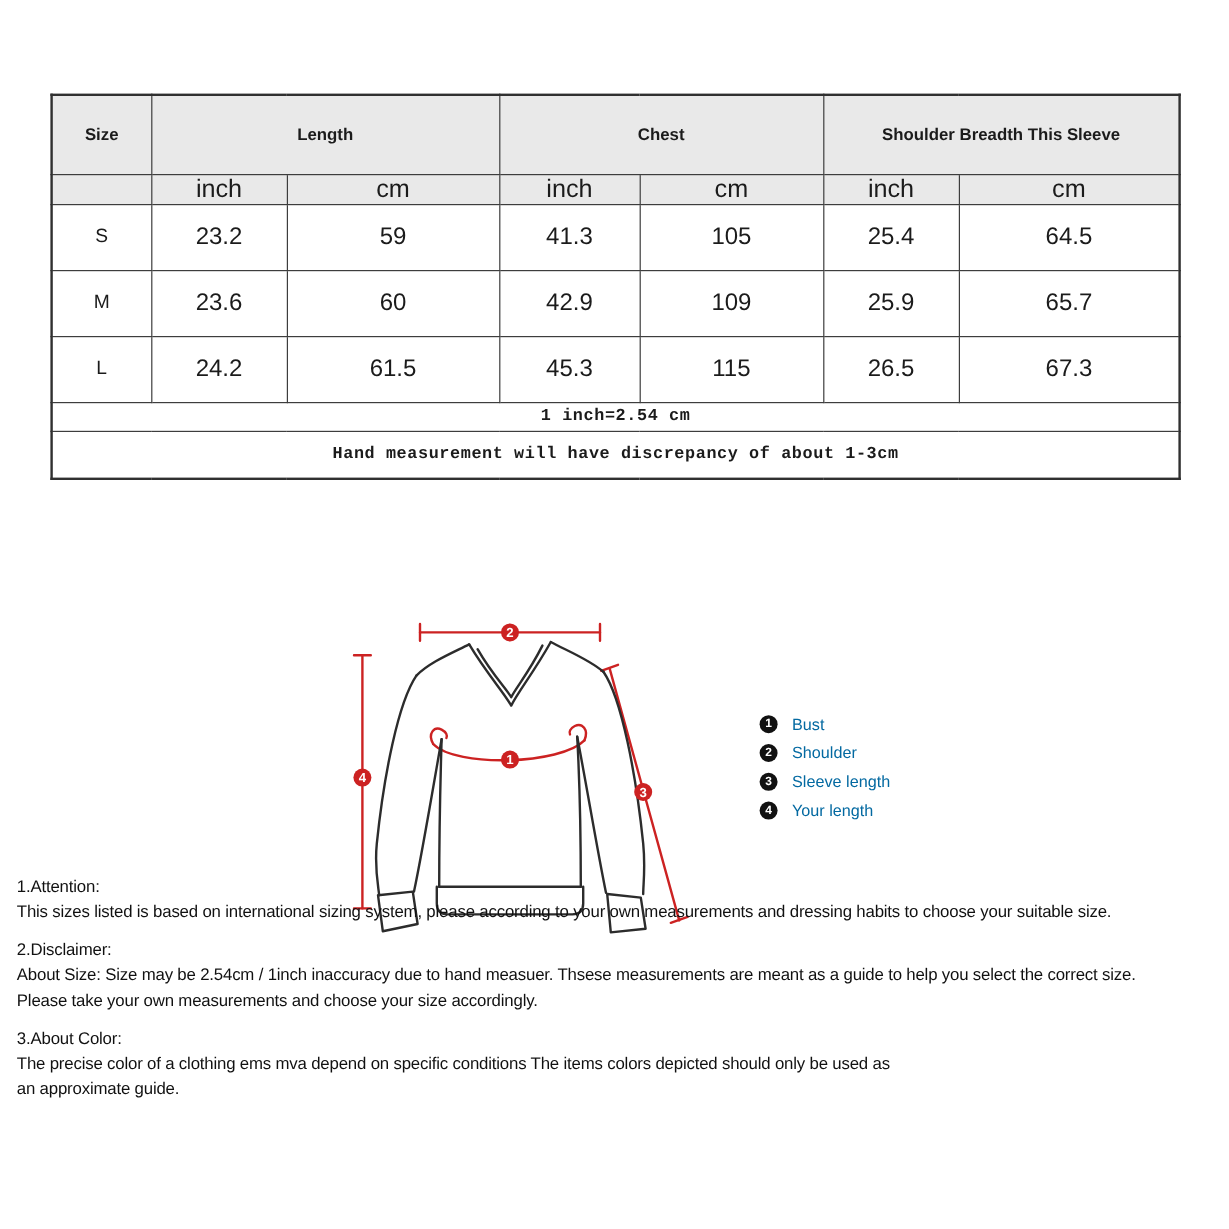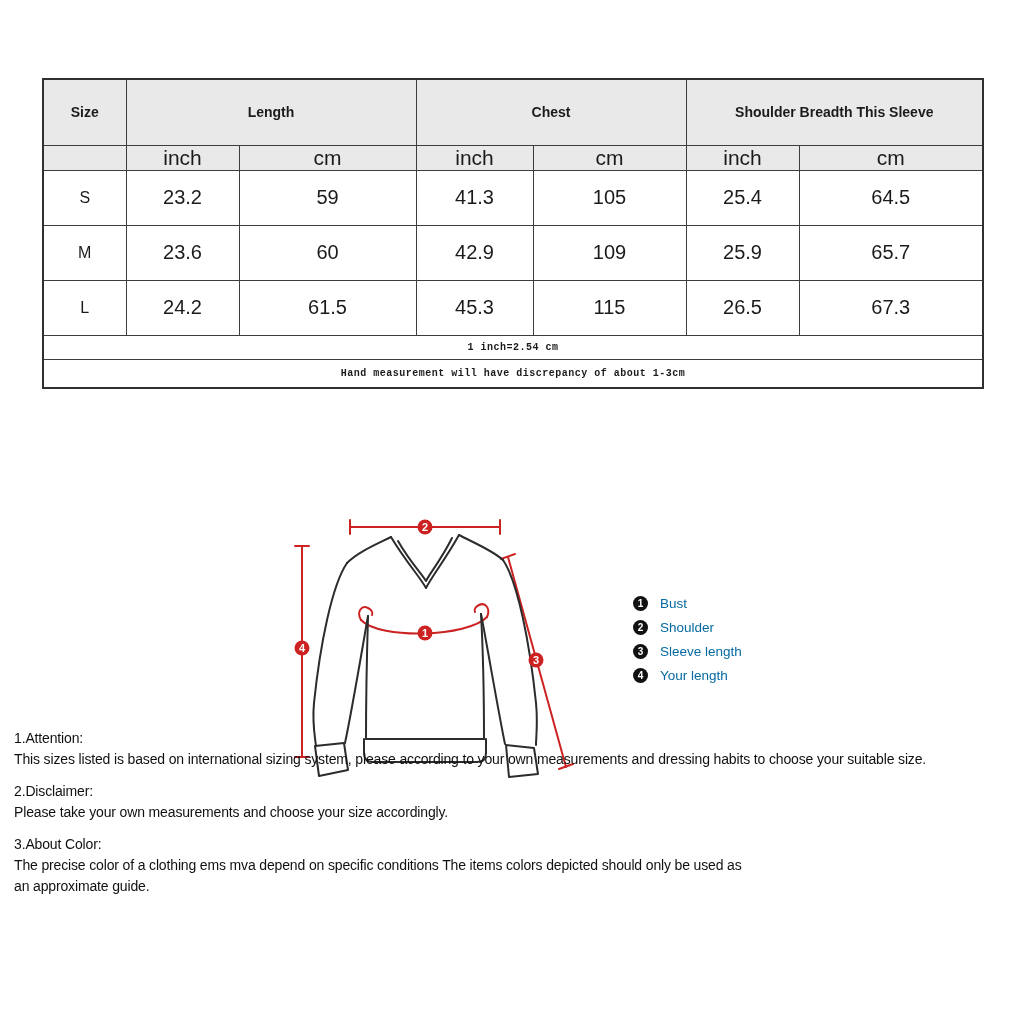--- a/index.html
+++ b/index.html
@@ -18,24 +18,24 @@
   }
   table.size-table th, table.size-table td {
     border:1.5px solid #3d3d3d; text-align:center; vertical-align:middle;
     color:#1b1b1b;
   }
   tr.h1 th { height:66px; background:#e9e9e9; font-size:14px; font-weight:bold; padding:0 8px; }
   tr.h2 th { height:21px; background:#e9e9e9; font-size:21px; font-weight:normal; }
   tr.drow td { height:55px; font-size:20px; background:#ffffff; }
   tr.drow td.sizecell { font-size:16px; }
   tr.noterow1 td { height:24px; }
-  tr.noterow2 td { height:29px; }
+  tr.noterow2 td { height:40px; }
   td.notecell {
     background:#ffffff; font-family:"Liberation Mono", monospace;
-    font-weight:bold; font-size:10px; letter-spacing:0.5px;
+    font-weight:bold; font-size:14px; letter-spacing:0.5px;
   }
 
   
   svg.diagram { position:absolute; left:280px; top:500px; width:340px; height:290px; }
   .sweater { fill:none; stroke:#2c2c2c; stroke-width:2; stroke-linecap:round; stroke-linejoin:round; }
   .measure { fill:none; stroke-width:2; stroke-linecap:round; }
   .marker-num {
     font-family:"Liberation Sans", sans-serif; font-size:11px; font-weight:bold;
     fill:#ffffff; text-anchor:middle;
   }
@@ -192,20 +192,21 @@
     </div>
   </div>
 
   <div class="notes">
     <div class="note-sec">
       <div class="note-head">1.Attention:</div>
       <div class="note-line">This sizes listed is based on international sizing system, please according to your own measurements and dressing habits to choose your suitable size.</div>
     </div>
     <div class="note-sec">
       <div class="note-head">2.Disclaimer:</div>
+      <div class="note-line">About Size: Size may be 2.54cm / 1inch inaccuracy due to hand measuer. Thsese measurements are meant as a guide to help you select the correct size.</div>
       <div class="note-line">Please take your own measurements and choose your size accordingly.</div>
     </div>
     <div class="note-sec">
       <div class="note-head">3.About Color:</div>
       <div class="note-line">The precise color of a clothing ems mva depend on specific conditions The items colors depicted should only be used as</div>
       <div class="note-line">an approximate guide.</div>
     </div>
   </div>
 
 </div>

